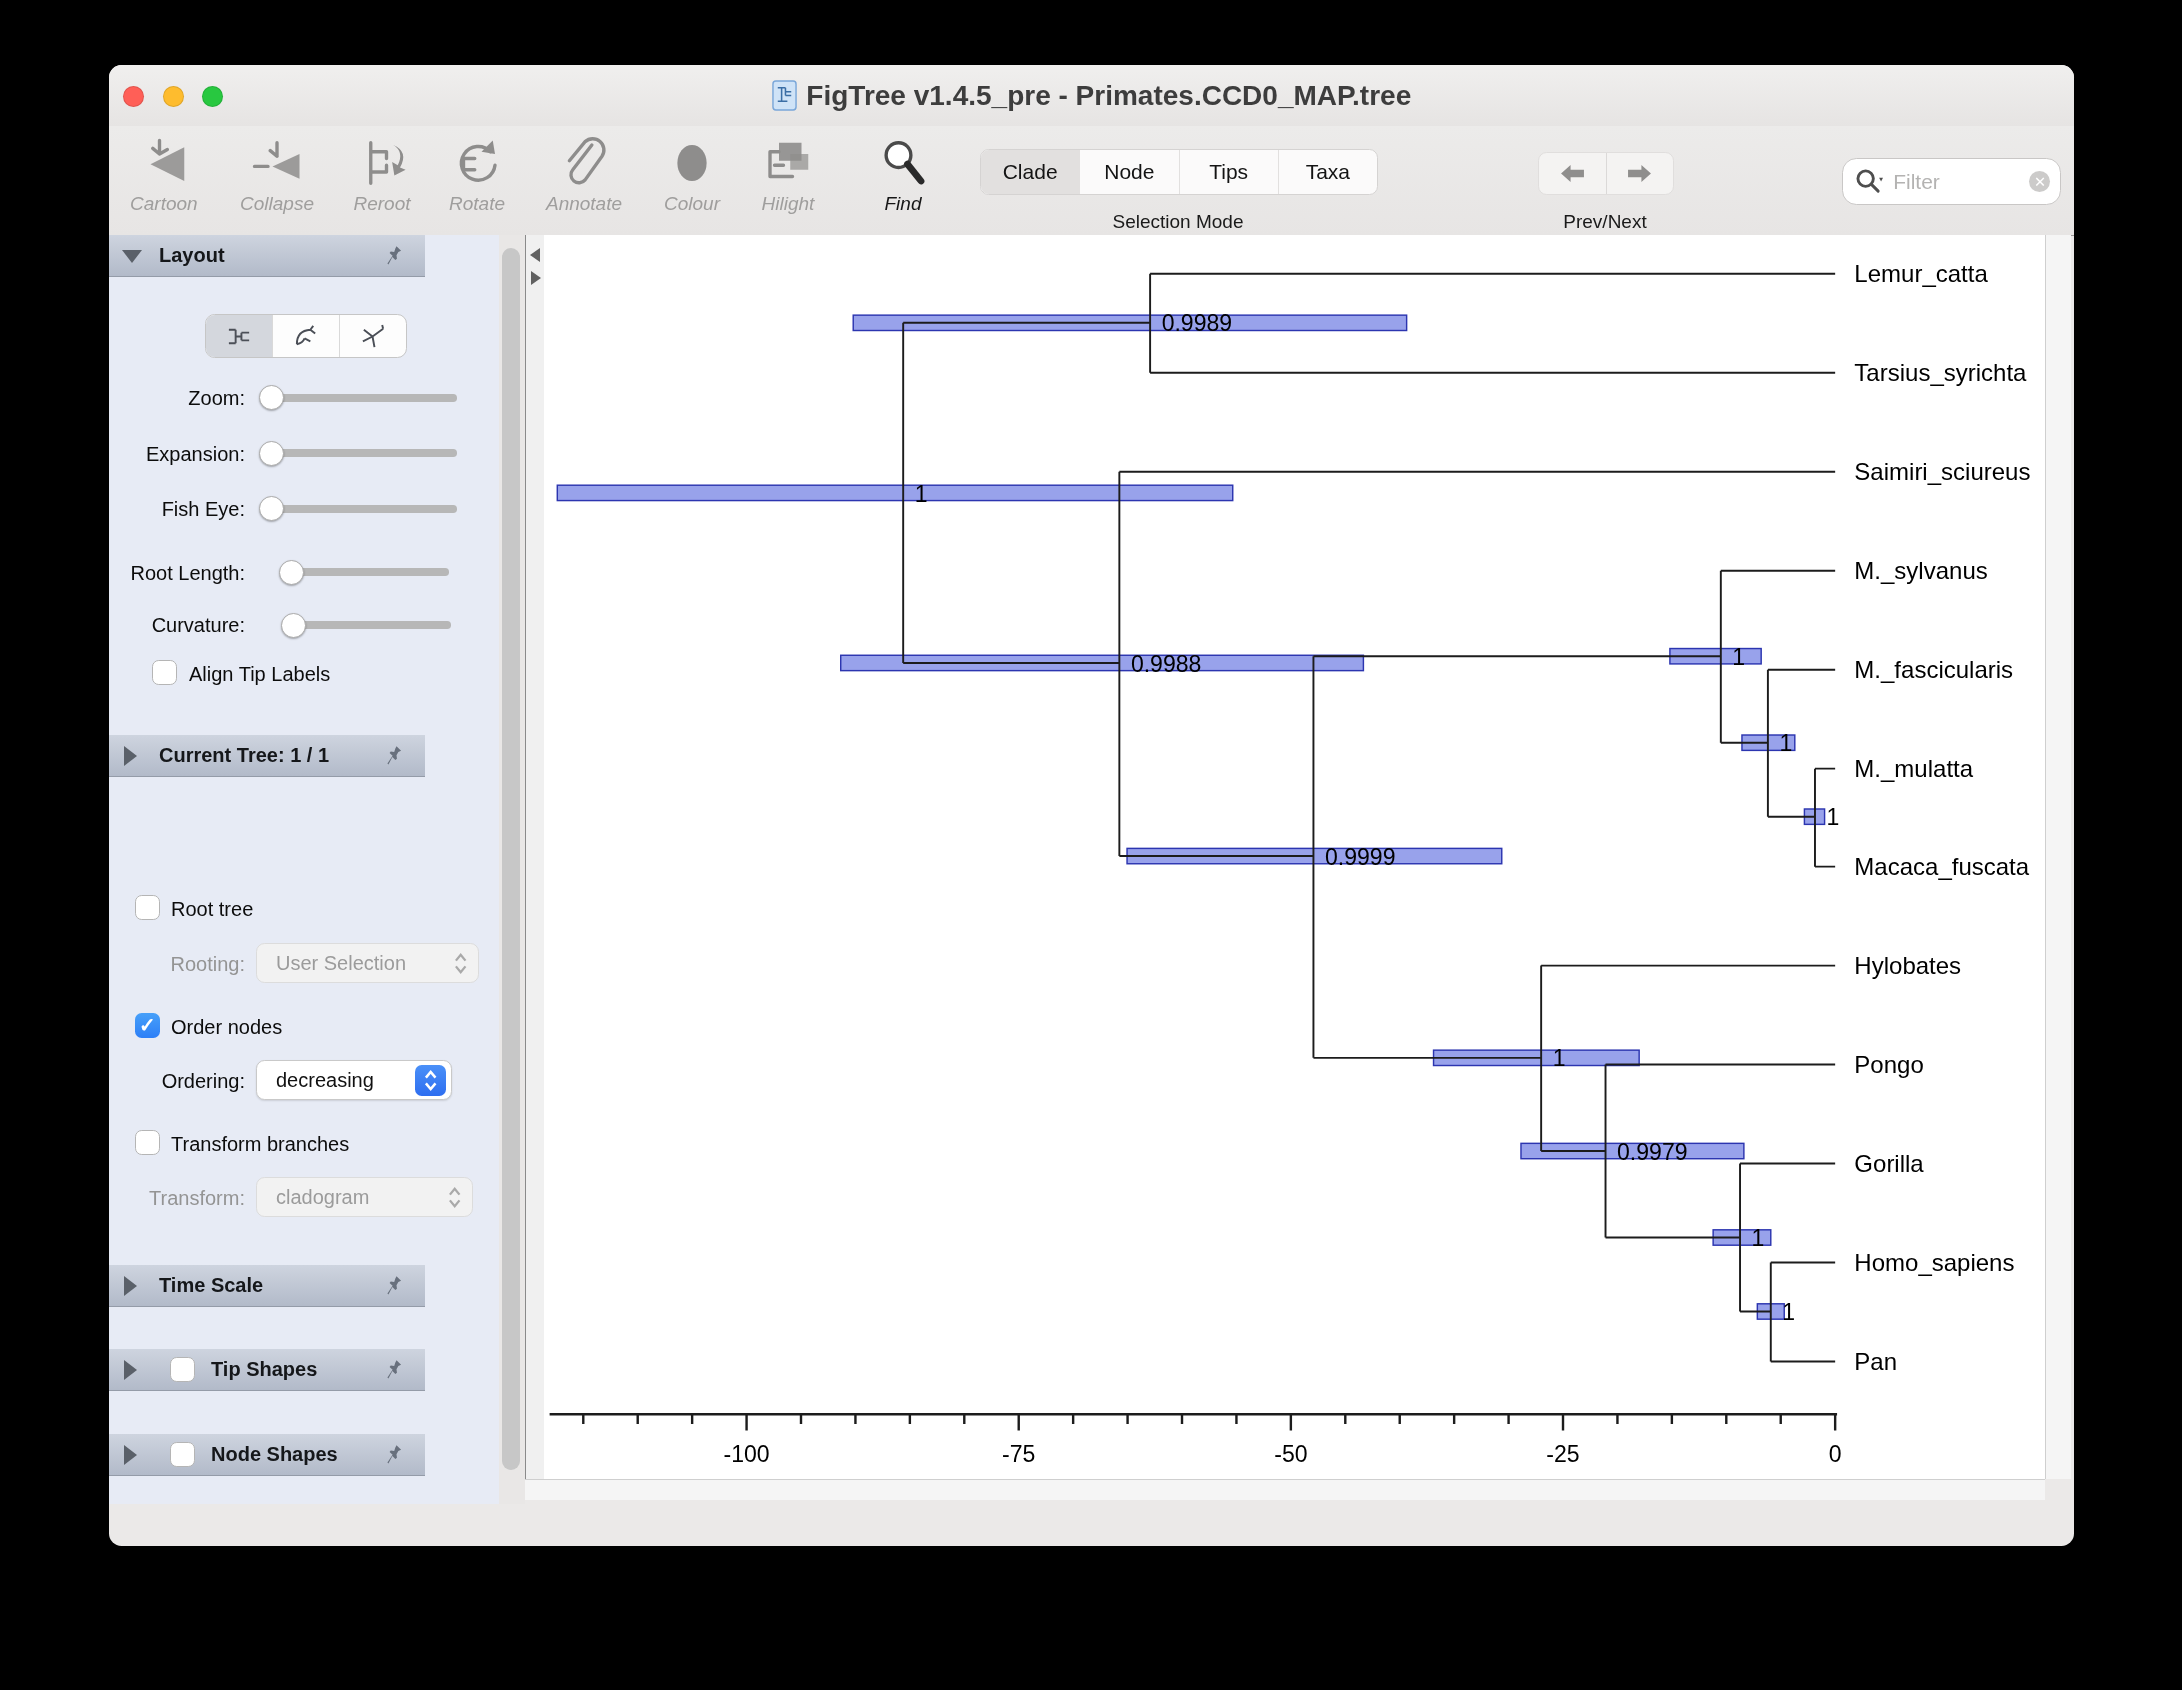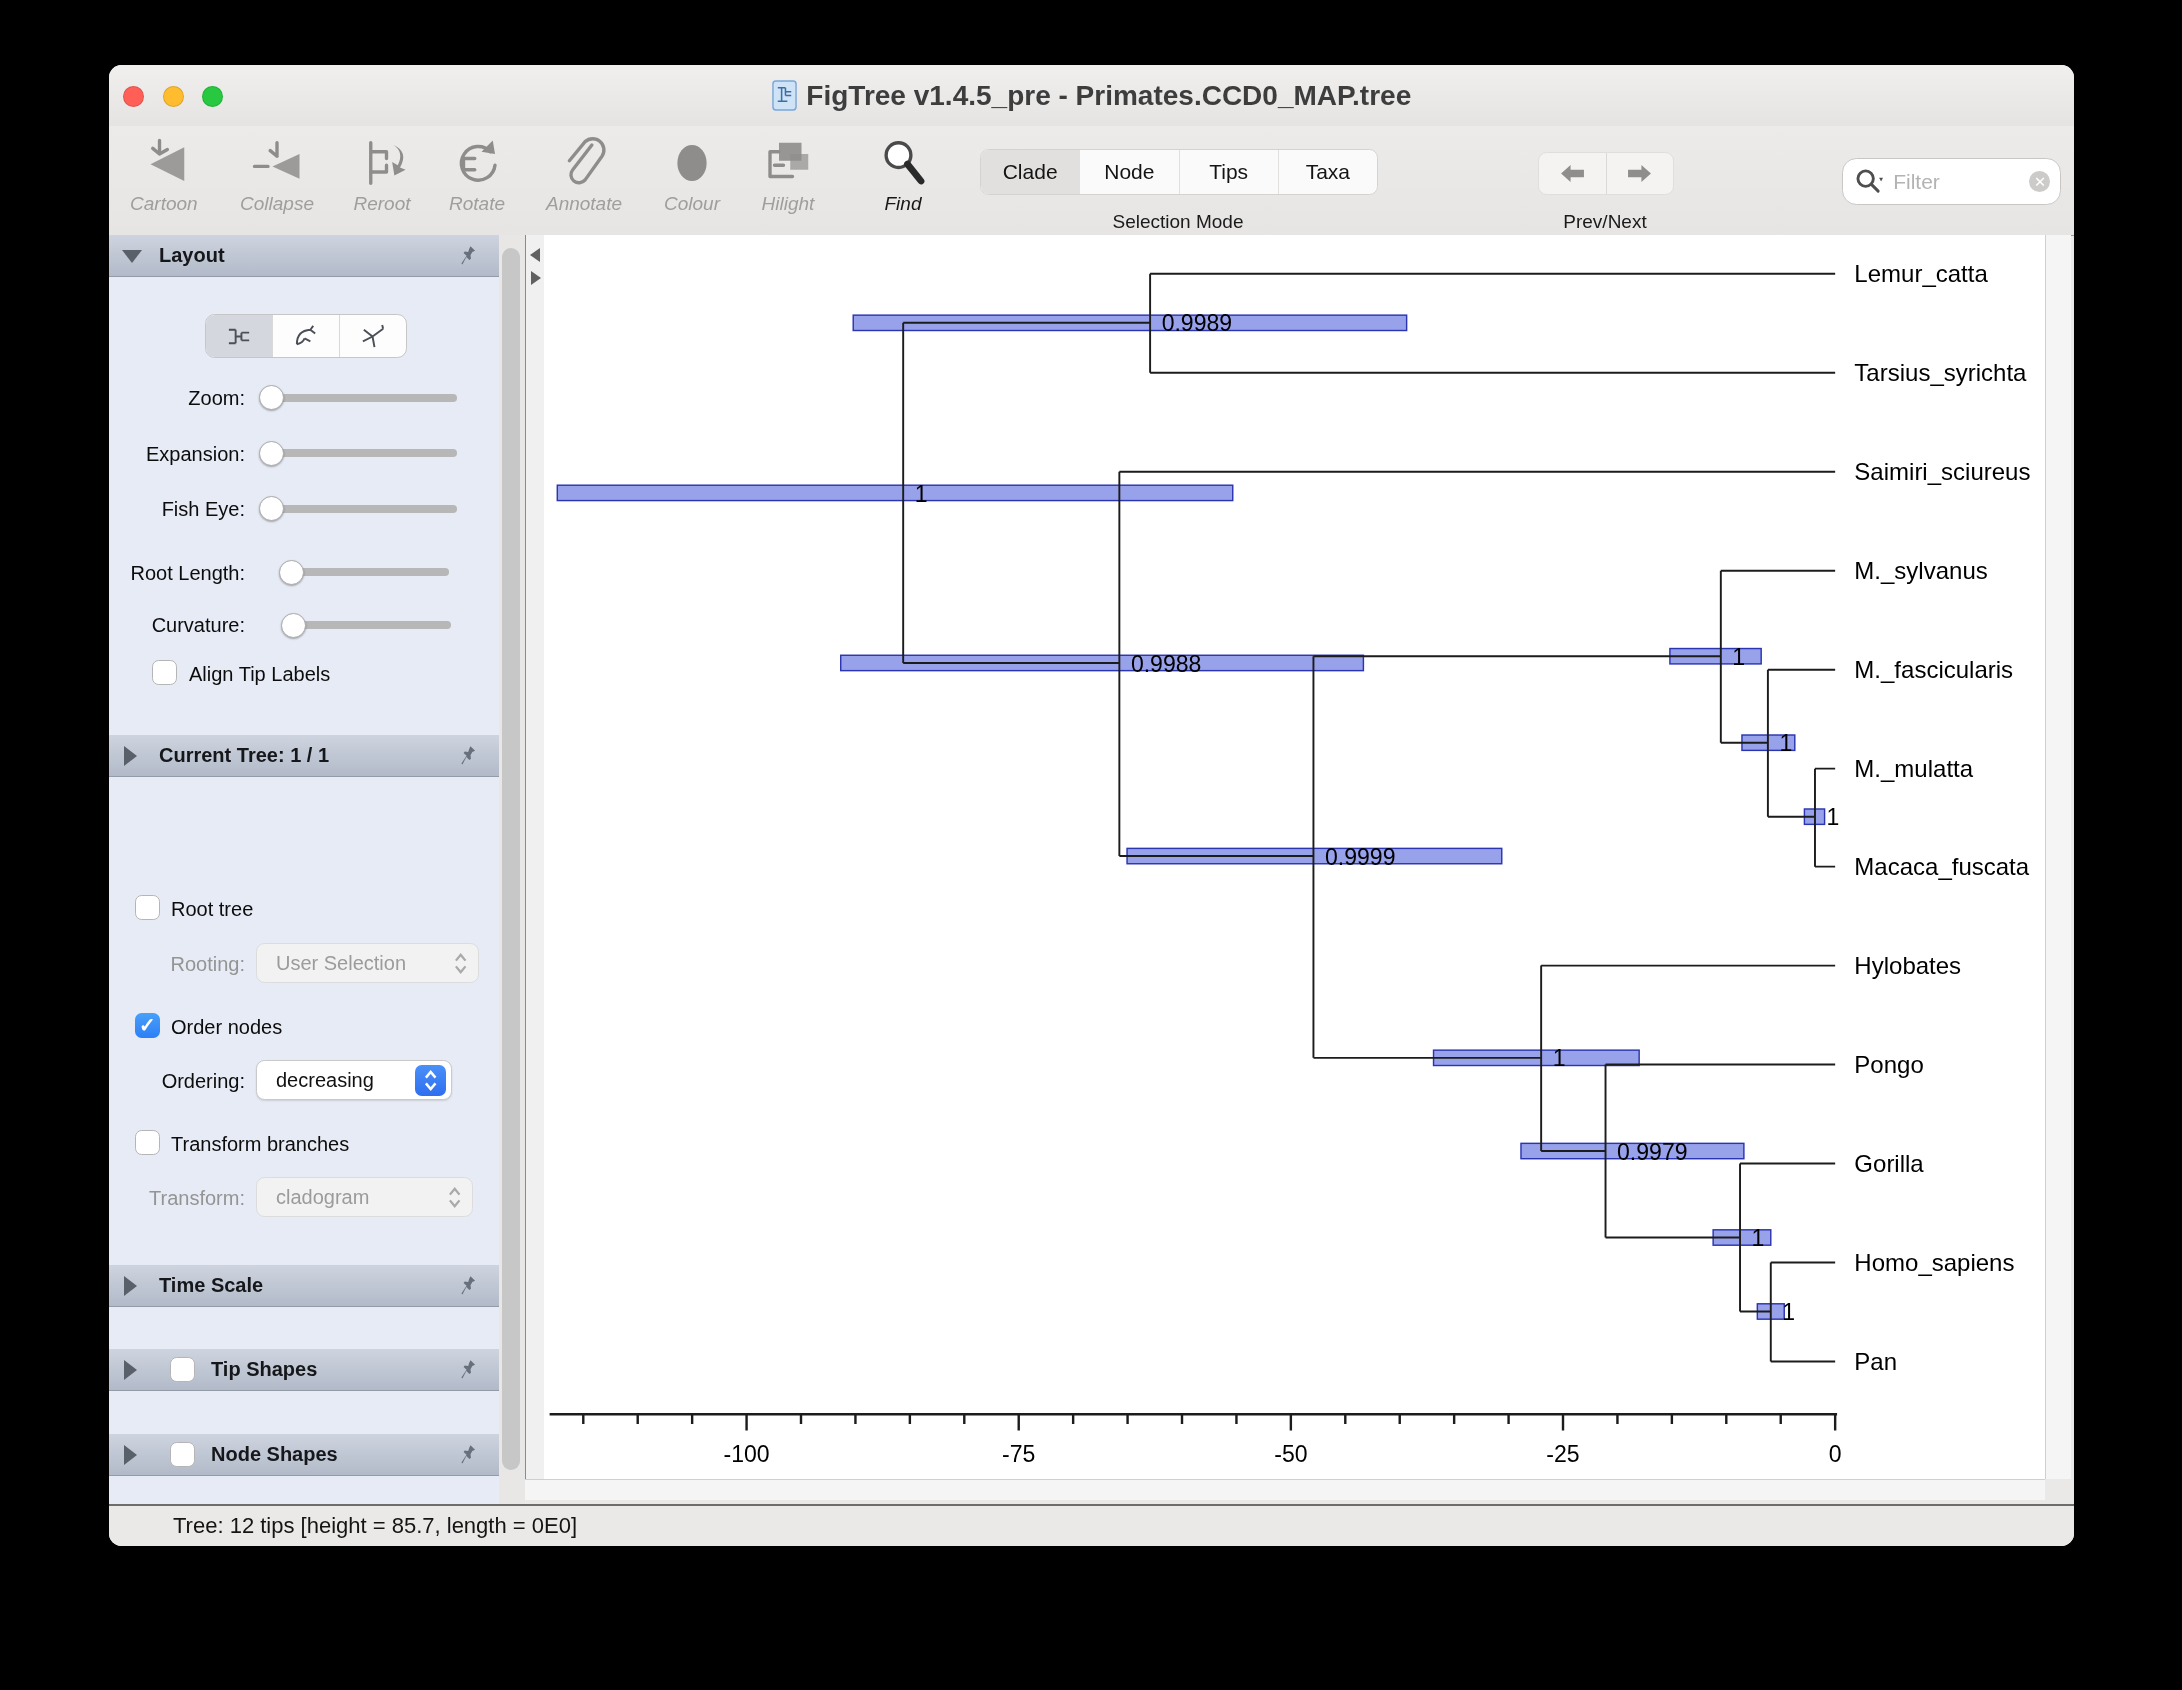--- a/index.html
+++ b/index.html
@@ -42,21 +42,21 @@
           border:1.9px solid #c9c7c6;border-radius:14.4px;display:flex;align-items:center;box-sizing:border-box;}
   #filter svg.mag{width:29px;height:27px;margin-left:11.5px;}
   #filter input{border:none;outline:none;flex:1;font-size:21px;color:#555;min-width:0;
                 font-family:"Liberation Sans",sans-serif;background:transparent;margin-left:7.7px;}
   #filter input::placeholder{color:#b4b3b2;}
   #filter .clear{width:21px;height:21px;border-radius:50%;background:#cccbca;color:#fff;font-size:14.4px;
                  display:flex;align-items:center;justify-content:center;margin-right:9.6px;flex:0 0 auto;}
   
   #sidebar{position:absolute;left:0;top:170px;width:390px;height:1269px;background:#e7ebf5;
            border-right:1px solid #9aa0ac;overflow:hidden;}
-  .shead{position:absolute;left:0;width:390px;height:41px;border-bottom:1px solid #949ba8;
+  .shead{position:absolute;left:0;width:316px;height:41px;border-bottom:1px solid #949ba8;
          background:linear-gradient(#ced4df,#b2bac9);}
   .shead-title{position:absolute;left:50px;top:0;line-height:41px;font-size:20px;font-weight:600;color:#15171a;}
   .shead-title.cbx{left:102px;}
   .tri{position:absolute;width:0;height:0;}
   .tri.down{left:13.4px;top:15.4px;border-left:10.6px solid transparent;border-right:10.6px solid transparent;
             border-top:13.4px solid #5a6069;}
   .tri.right{left:15.4px;top:10.6px;border-top:10.6px solid transparent;border-bottom:10.6px solid transparent;
              border-left:13.4px solid #5a6069;}
   .pin{position:absolute;right:17.3px;top:9.6px;width:23px;height:23px;}
   .cb{width:25px;height:25px;border-radius:6.7px;background:#fff;border:1px solid #b5b5b5;
@@ -342,23 +342,20 @@
 
     <div id="treepanel">
       <div id="gutter">
         <span class="gtri left"></span>
         <span class="gtri rightp"></span>
       </div>
     </div>
     <div id="vscroll"></div>
     <div id="hscroll"></div>
 
-    <div id="statusbar">
-      <span id="status-text">Tree: 12 tips [height = 85.7, length = 0E0]</span>
-    </div>
   </div>
 
   <svg id="tree-svg" viewBox="0 0 2272 1760">
       <rect x="888" y="328" width="576" height="16" class="nodebar"></rect>
       <rect x="580" y="505" width="703" height="16" class="nodebar"></rect>
       <rect x="875" y="682" width="544" height="16" class="nodebar"></rect>
       <rect x="1173" y="883" width="390" height="16" class="nodebar"></rect>
       <rect x="1738" y="675" width="95" height="16" class="nodebar"></rect>
       <rect x="1813" y="765" width="55" height="16" class="nodebar"></rect>
       <rect x="1878" y="842" width="21" height="16" class="nodebar"></rect>

